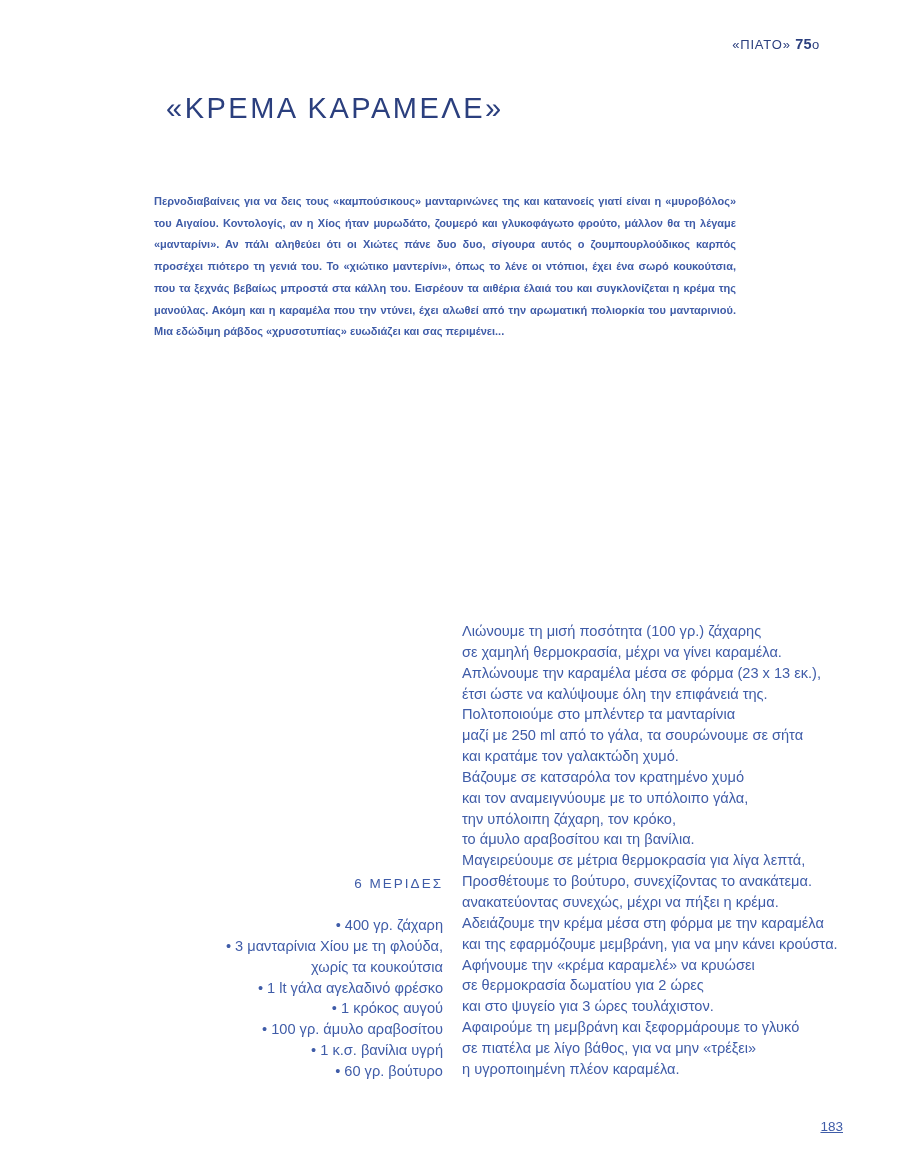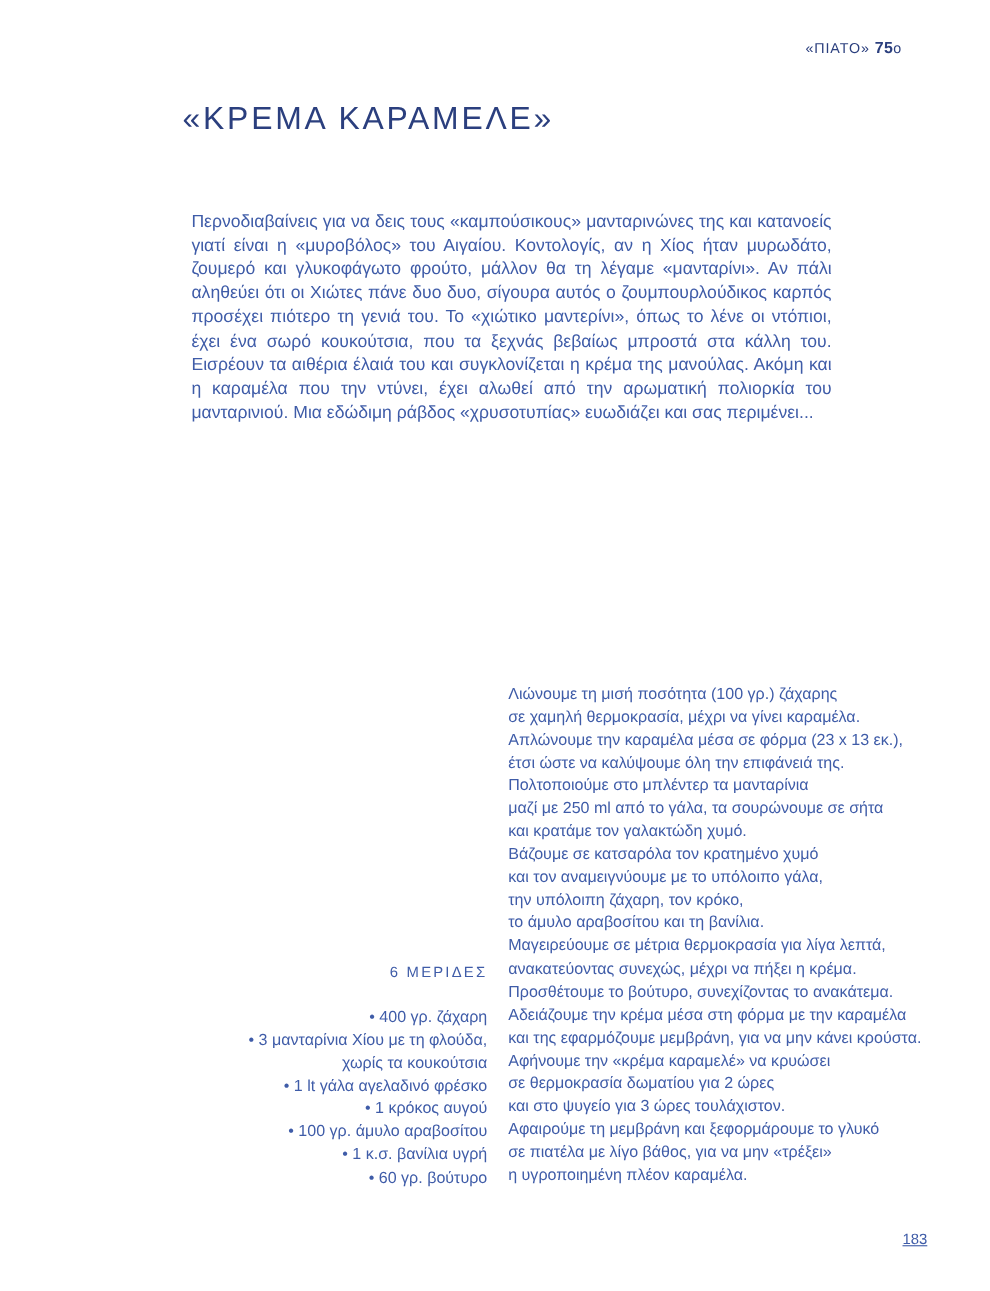--- a/index.html
+++ b/index.html
@@ -35,27 +35,28 @@
     color: var(--navy, #2b3f7e);
     font-weight: 400;
   }
   .title .t1 { display: block; font-size: 29px; letter-spacing: 2.5px; line-height: 1.42; }
   .title .t2 { display: block; font-size: 29px; letter-spacing: 2.5px; line-height: 1.32; }
   .title .me { font-size: 19px; letter-spacing: 2px; }
 
   .intro {
     position: absolute;
     top: 191px;
-    left: 174px;
+    left: 154px;
     width: 582px;
     margin: 0;
-    font-size: 16px;
+    font-size: 11px;
     line-height: 21.7px;
     text-align: justify;
     color: var(--body-blue, #3f5ca8);
+    font-weight: bold;
   }
 
   .instructions {
     position: absolute;
     top: 621px;
     left: 462px;
     width: 390px;
     font-size: 14.6px;
     line-height: 20.85px;
     color: var(--body-blue, #3f5ca8);
@@ -116,22 +117,22 @@
       <div class="line">Απλώνουμε την καραμέλα μέσα σε φόρμα (23 x 13 εκ.),</div>
       <div class="line">έτσι ώστε να καλύψουμε όλη την επιφάνειά της.</div>
       <div class="line">Πολτοποιούμε στο μπλέντερ τα μανταρίνια</div>
       <div class="line">μαζί με 250 ml από το γάλα, τα σουρώνουμε σε σήτα</div>
       <div class="line">και κρατάμε τον γαλακτώδη χυμό.</div>
       <div class="line">Βάζουμε σε κατσαρόλα τον κρατημένο χυμό</div>
       <div class="line">και τον αναμειγνύουμε με το υπόλοιπο γάλα,</div>
       <div class="line">την υπόλοιπη ζάχαρη, τον κρόκο,</div>
       <div class="line">το άμυλο αραβοσίτου και τη βανίλια.</div>
       <div class="line">Μαγειρεύουμε σε μέτρια θερμοκρασία για λίγα λεπτά,</div>
+      <div class="line">Προσθέτουμε το βούτυρο, συνεχίζοντας το ανακάτεμα.</div>
       <div class="line">ανακατεύοντας συνεχώς, μέχρι να πήξει η κρέμα.</div>
-      <div class="line">Προσθέτουμε το βούτυρο, συνεχίζοντας το ανακάτεμα.</div>
       <div class="line">Αδειάζουμε την κρέμα μέσα στη φόρμα με την καραμέλα</div>
       <div class="line">και της εφαρμόζουμε μεμβράνη, για να μην κάνει κρούστα.</div>
       <div class="line">Αφήνουμε την «κρέμα καραμελέ» να κρυώσει</div>
       <div class="line">σε θερμοκρασία δωματίου για 2 ώρες</div>
       <div class="line">και στο ψυγείο για 3 ώρες τουλάχιστον.</div>
       <div class="line">Αφαιρούμε τη μεμβράνη και ξεφορμάρουμε το γλυκό</div>
       <div class="line">σε πιατέλα με λίγο βάθος, για να μην «τρέξει»</div>
       <div class="line">η υγροποιημένη πλέον καραμέλα.</div>
     </div>
 

